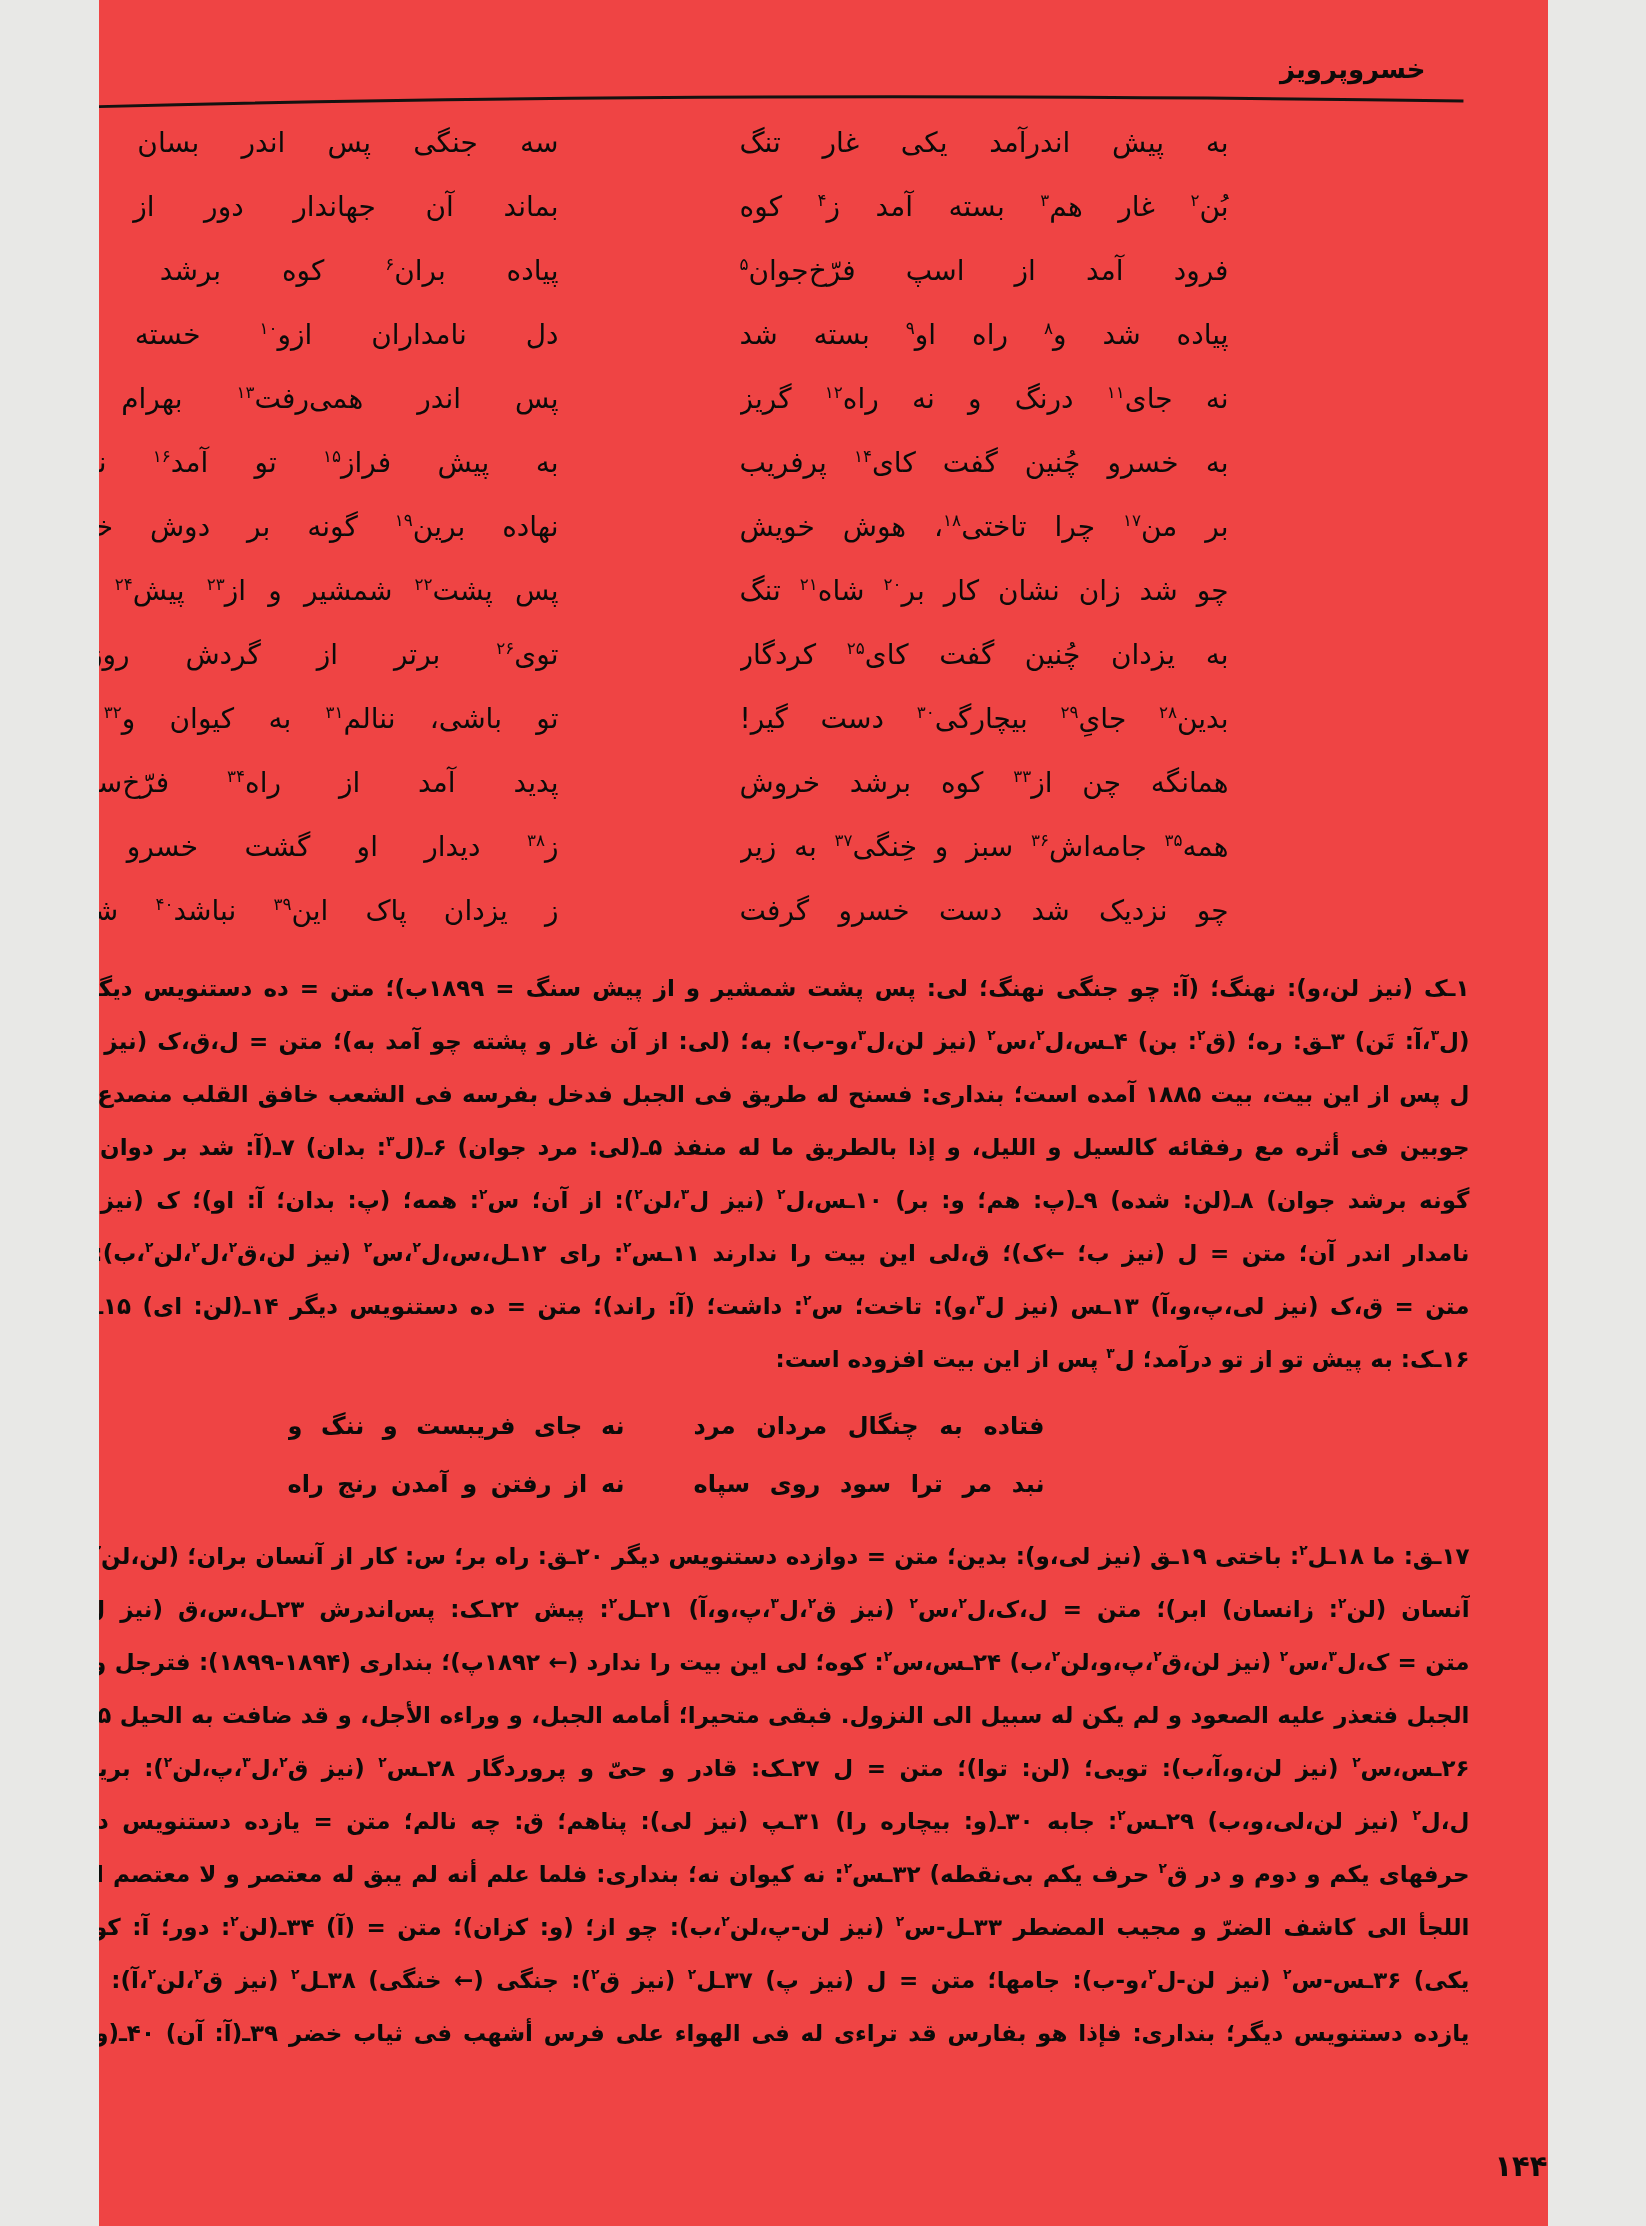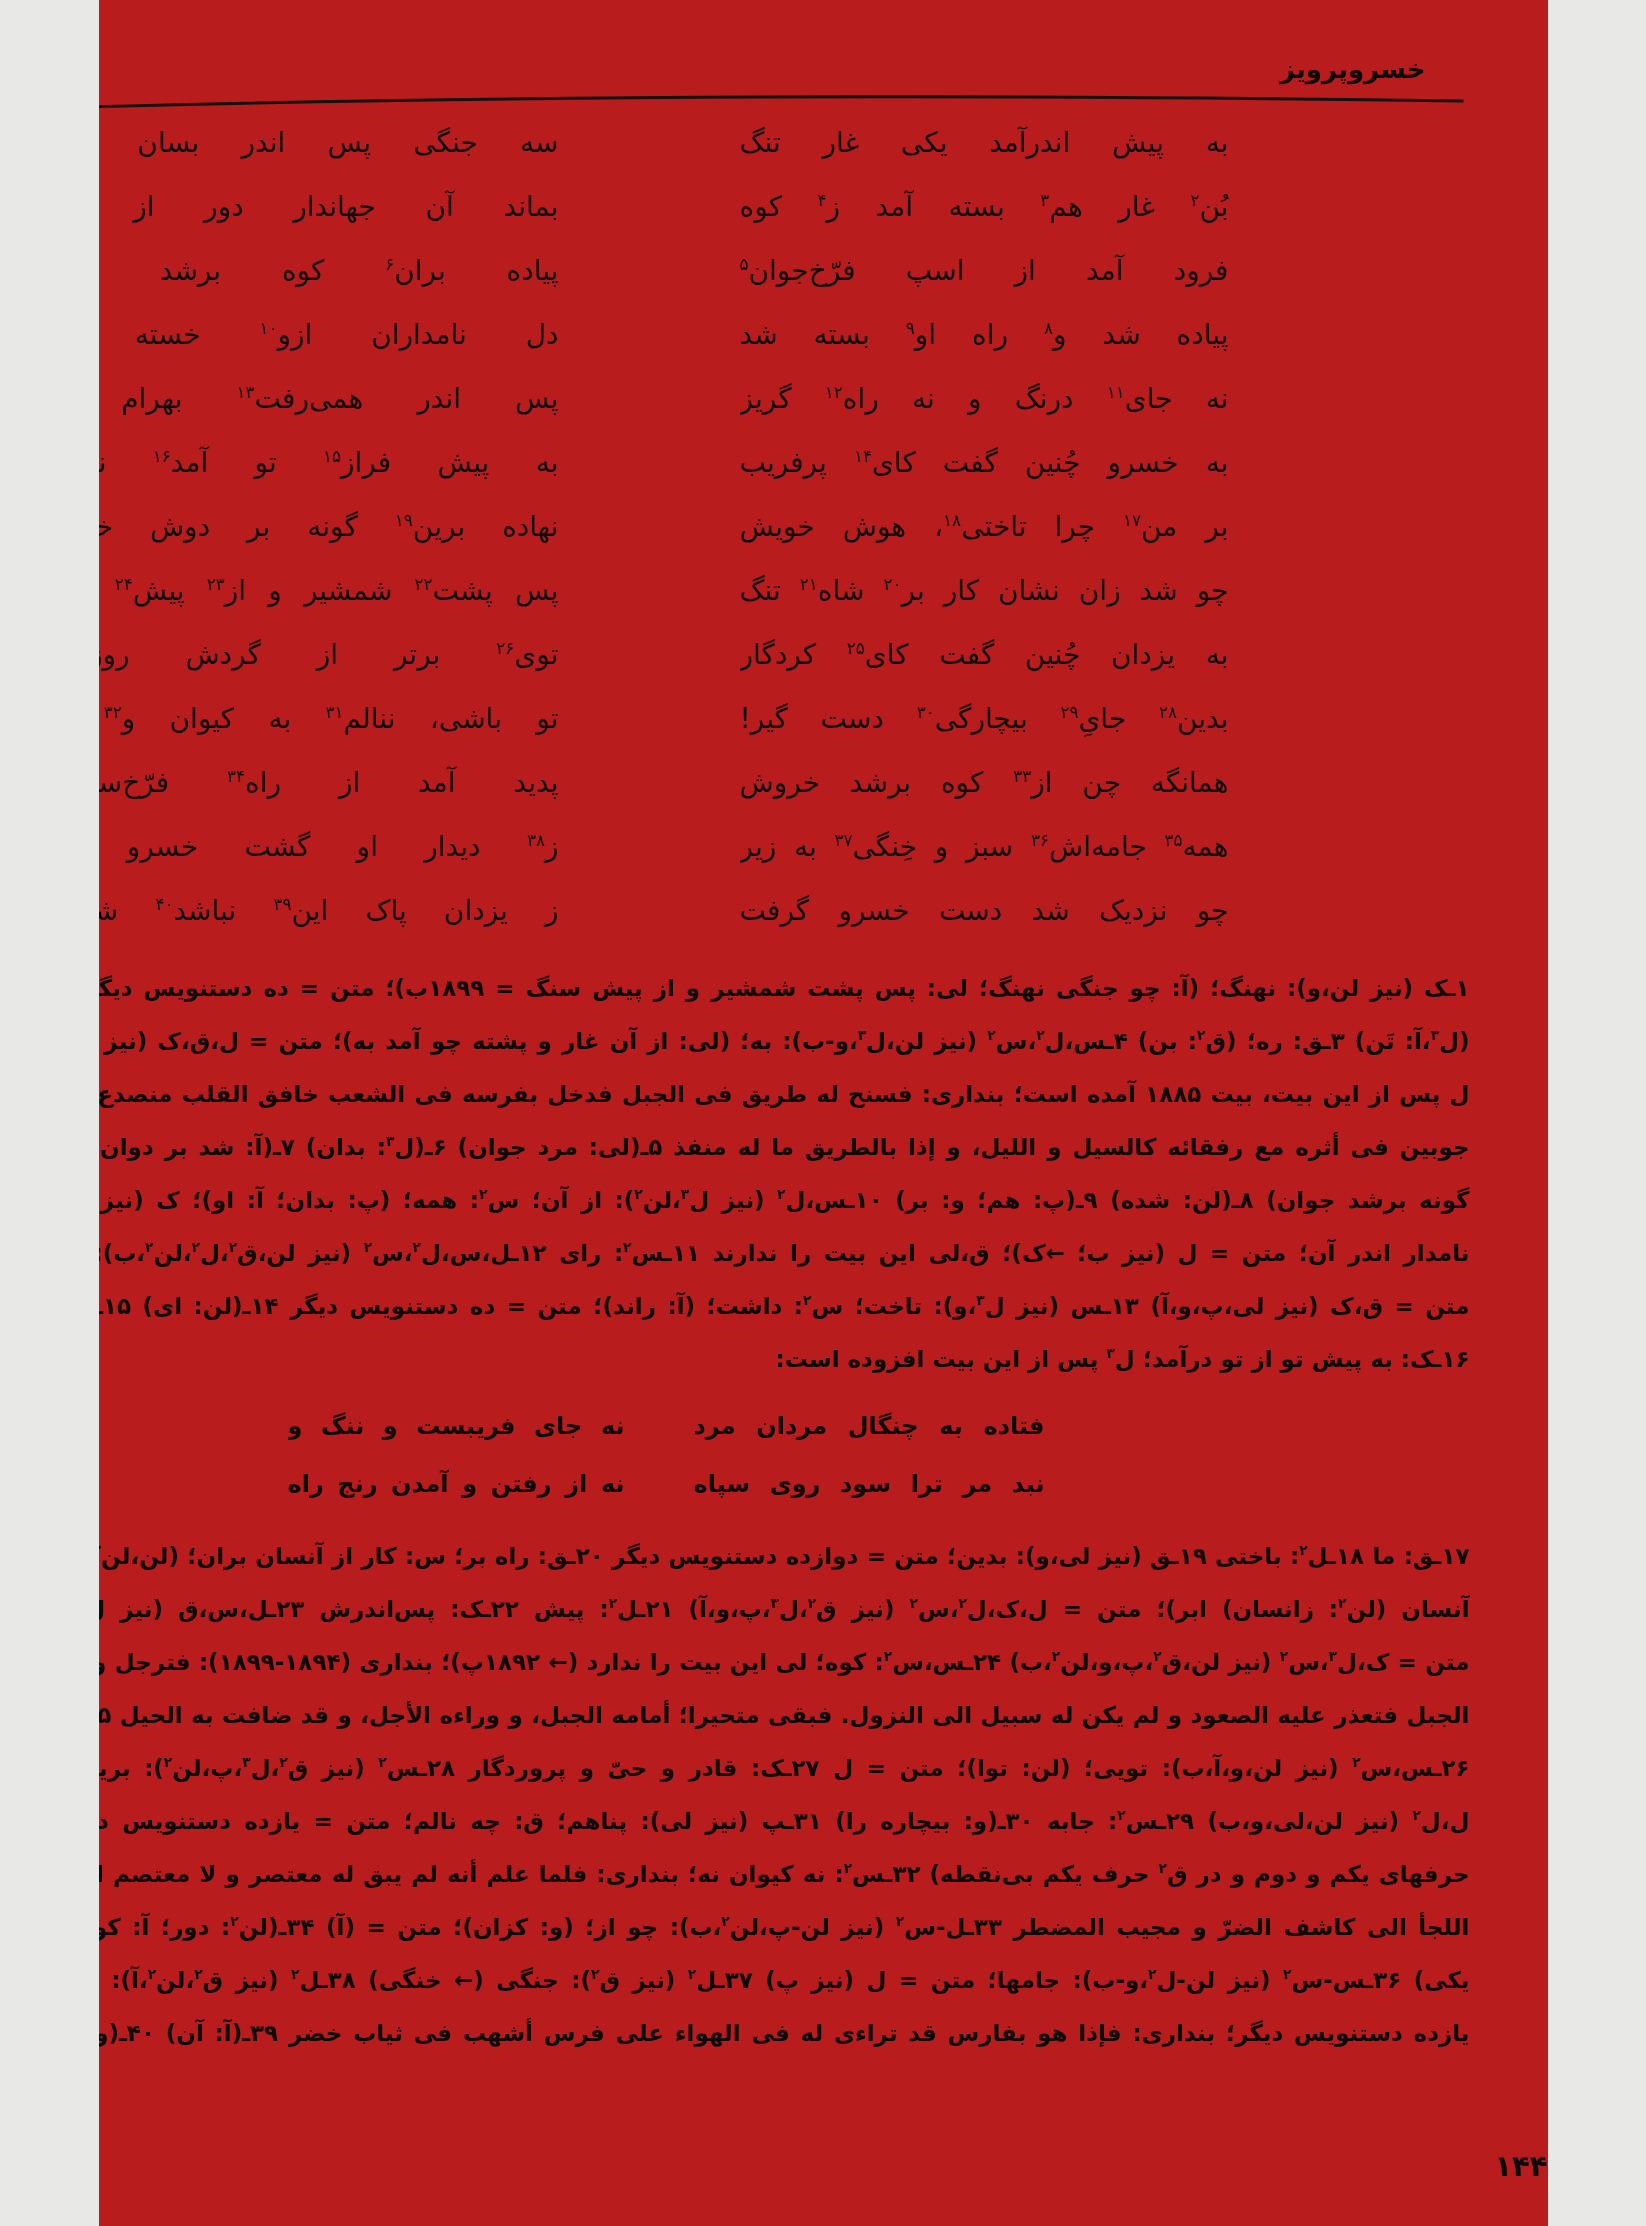--- a/index.html
+++ b/index.html
@@ -1,20 +1,20 @@
 <!DOCTYPE html>
 <html lang="fa" dir="rtl" style="font-size:14.8px"><head>
 <meta charset="utf-8">
 <style>
   html,body{margin:0;padding:0;background:#e8e8e6;}
   .page{
     position:relative;
     width:1449px;height:2226px;
     margin:0 auto;
-    background:#b91c1c;
+    background:#ef4444;
     color:#0c0b09;
     font-family:"DejaVu Sans",sans-serif;
     direction:rtl;
     overflow:hidden;
   }
   
   .running-title{
     position:absolute;top:54px;right:122px;
     font-size:26px;font-weight:bold;letter-spacing:0.5px;
   }

